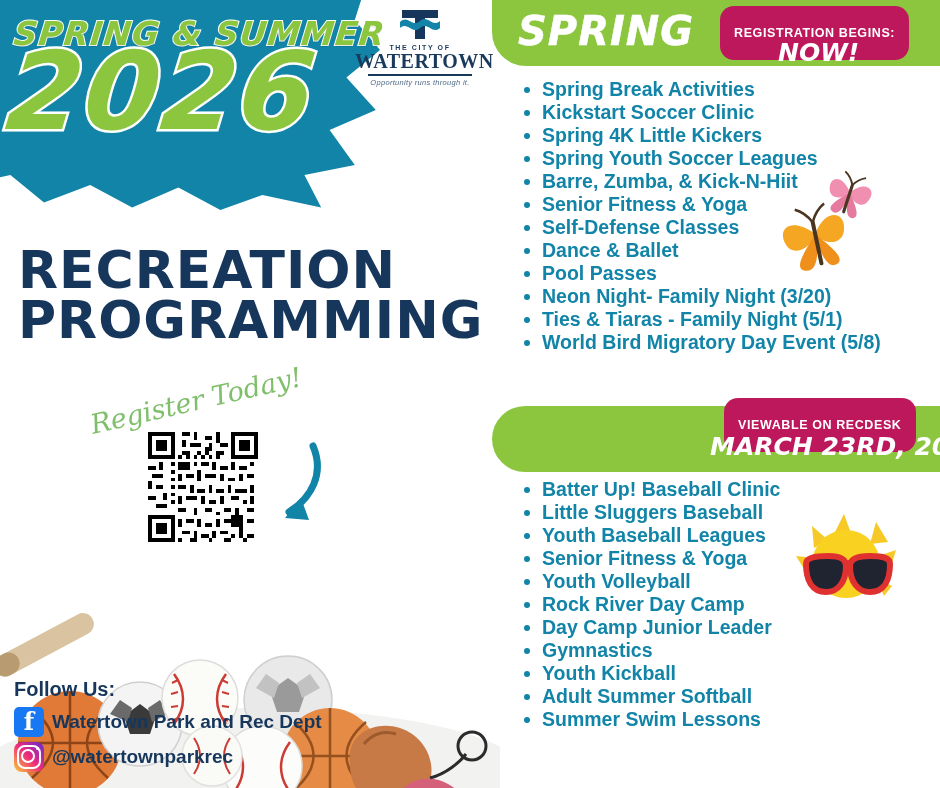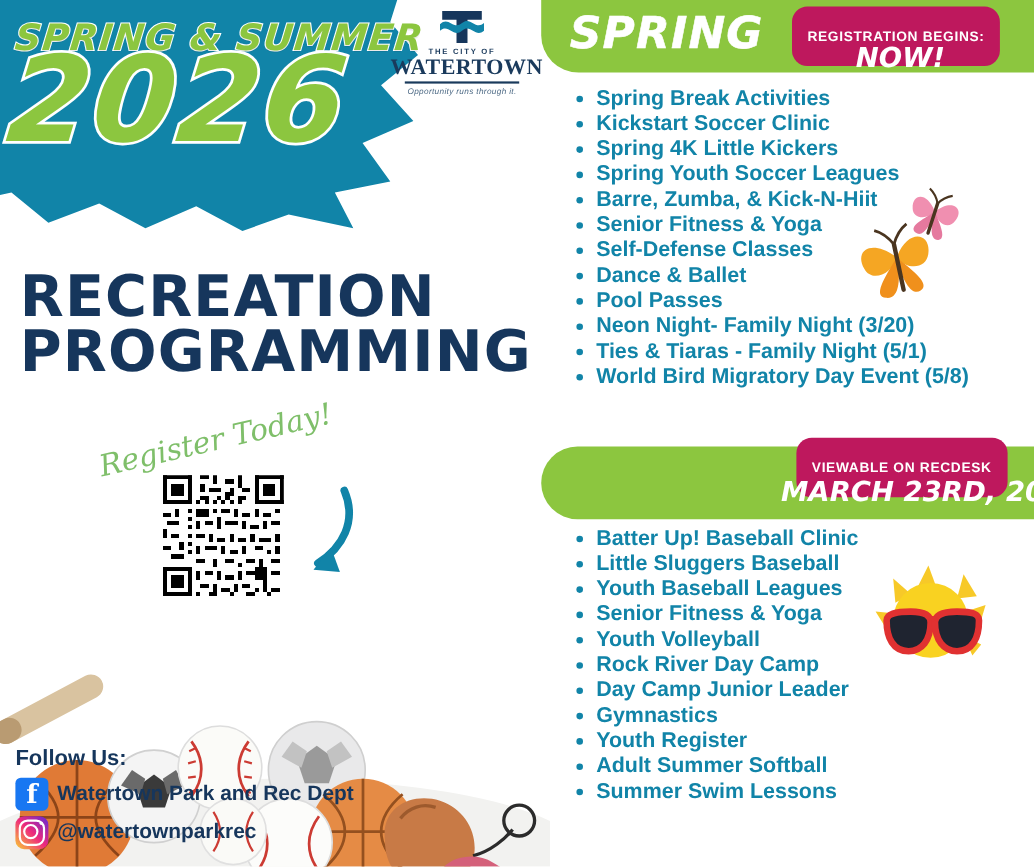--- a/index.html
+++ b/index.html
@@ -586,21 +586,21 @@
 
   <ul class="list summer-list">
     <li>Batter Up! Baseball Clinic</li>
     <li>Little Sluggers Baseball</li>
     <li>Youth Baseball Leagues</li>
     <li>Senior Fitness &amp; Yoga</li>
     <li>Youth Volleyball</li>
     <li>Rock River Day Camp</li>
     <li>Day Camp Junior Leader</li>
     <li>Gymnastics</li>
-    <li>Youth Register</li>
+    <li>Youth Kickball</li>
     <li>Adult Summer Softball</li>
     <li>Summer Swim Lessons</li>
   </ul>
 
   <svg class="sun-glasses" width="128" height="112" viewBox="0 0 128 112">
     <g fill="#f7c928">
       <polygon points="60,2 68,24 50,22"></polygon>
       <polygon points="92,10 86,32 104,30"></polygon>
       <polygon points="112,38 94,44 106,58"></polygon>
       <polygon points="28,14 44,28 30,36"></polygon>

